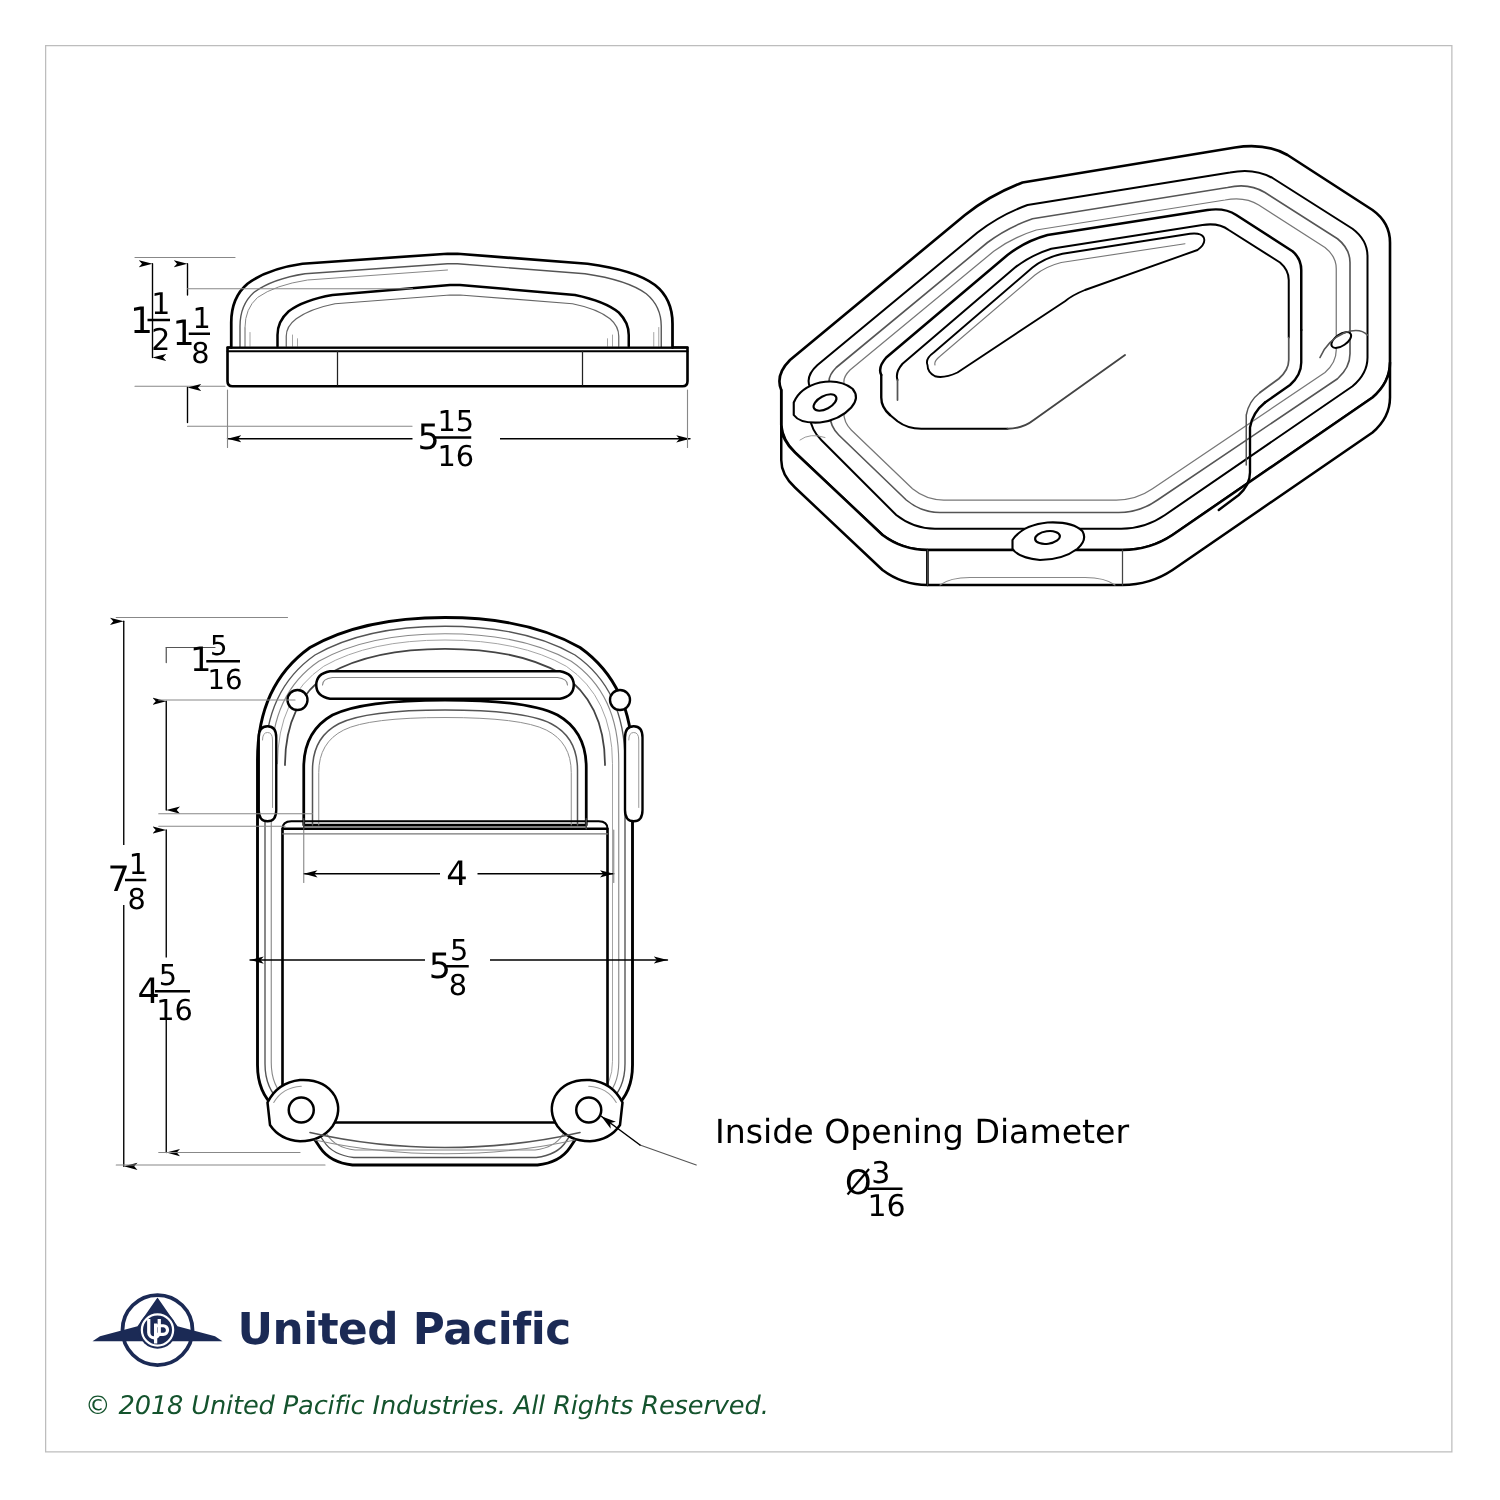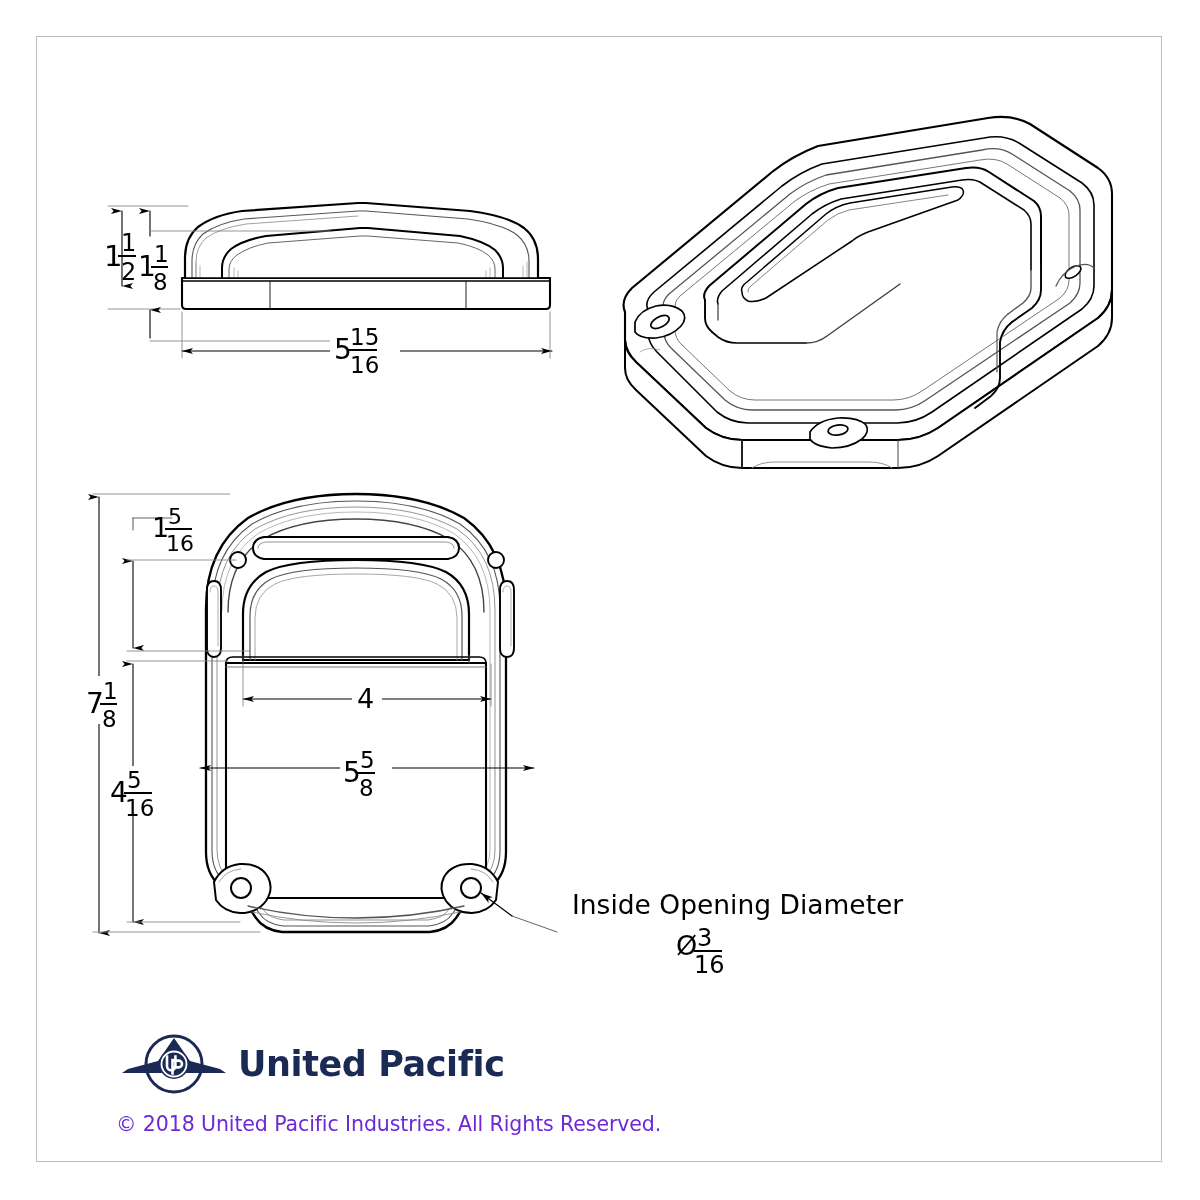--- a/index.html
+++ b/index.html
@@ -35,21 +35,20 @@
     left: 0;
     top: 0;
     width: 1200px;
     height: 1200px;
   }
   .footer-wrap {
     position: absolute;
     left: 68px;
     top: 1028px;
     width: 600px;
-    margin-left: 48px;
   }
   .logo-row {
     display: flex;
     align-items: center;
     height: 72px;
   }
   .logo-mark {
     width: 116px;
     height: 72px;
     flex: 0 0 auto;
@@ -60,24 +59,25 @@
     font-weight: bold;
     color: #1b2a55;
     letter-spacing: -0.4px;
     margin-left: 6px;
     line-height: 1;
     white-space: nowrap;
   }
   .copyright {
     font-family: "DejaVu Sans", sans-serif;
     font-size: 20.5px;
-    color: #6d28d9;
+    color: #14532d;
     margin-top: 12px;
     white-space: nowrap;
     letter-spacing: -0.1px;
+    font-style: italic;
   }
 </style>
 </head>
 <body>
 
 <div id="sheet">
 
   <div id="frame"></div>
 
   <svg class="drawing" viewBox="0 0 1200 1200">

